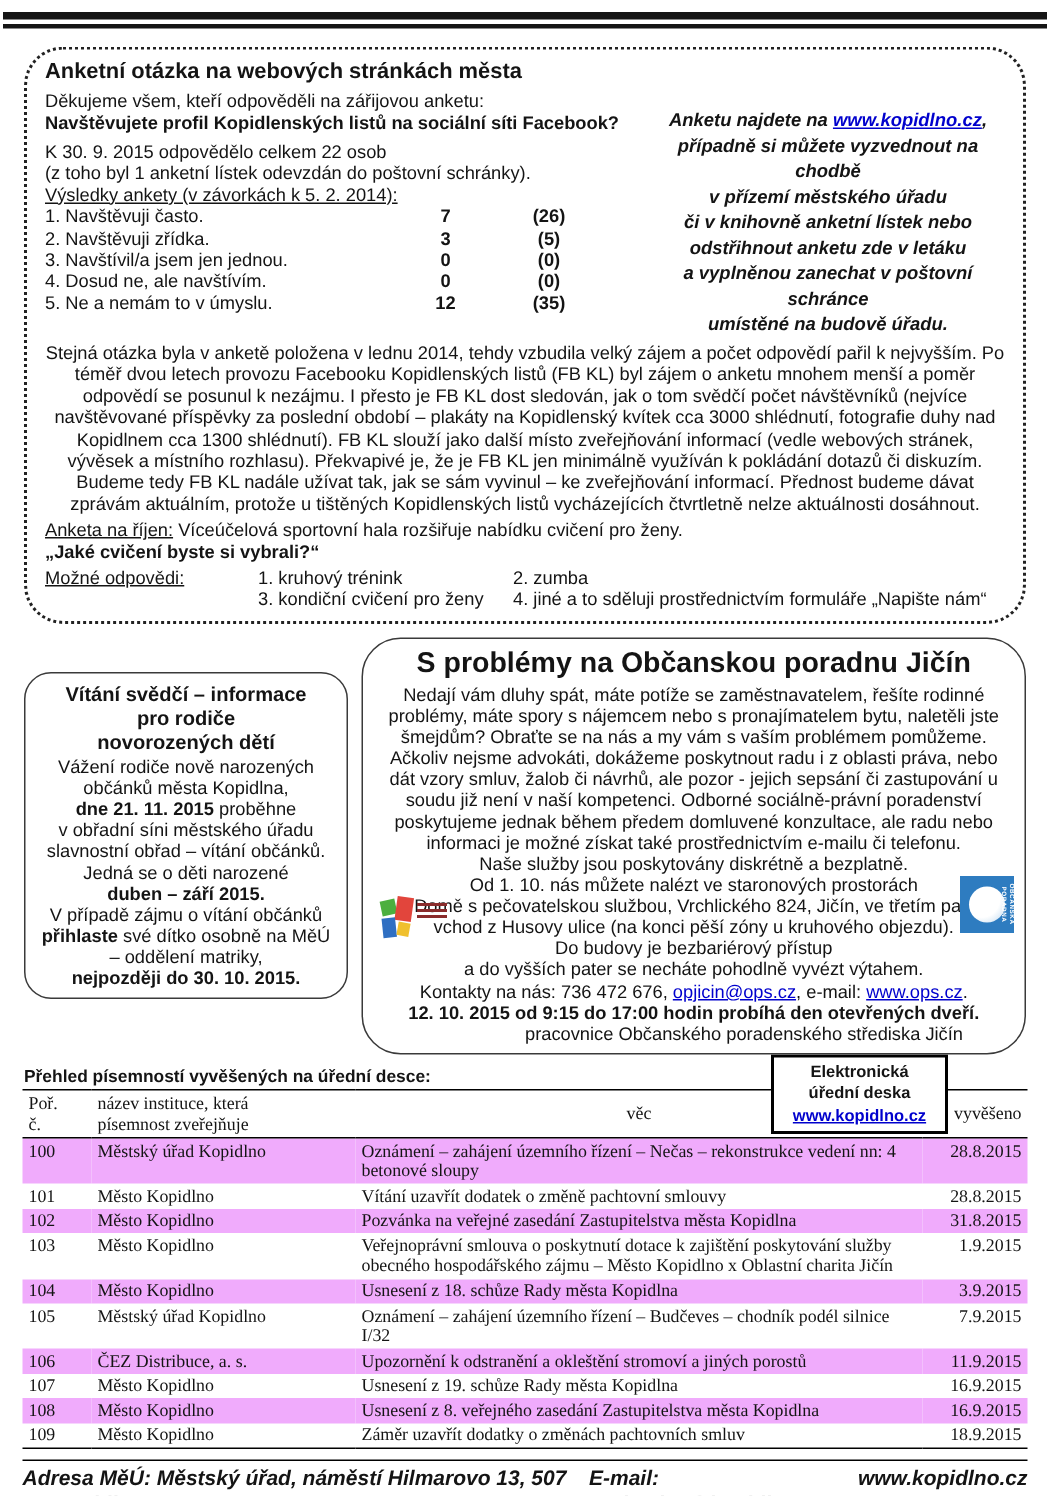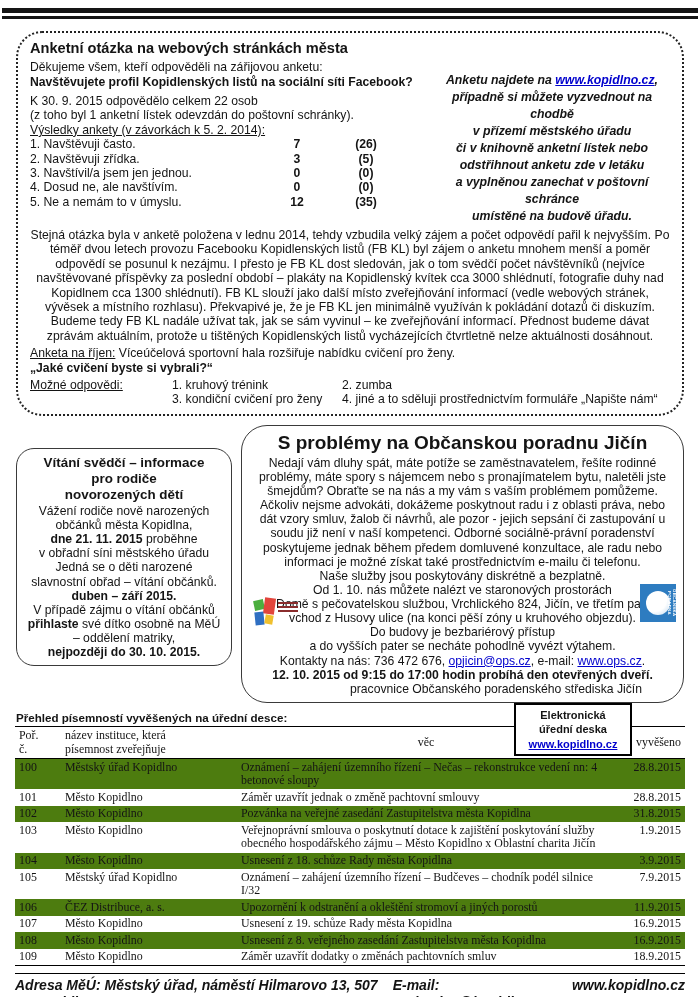--- a/index.html
+++ b/index.html
@@ -60,21 +60,21 @@
   table.board th{font-weight:normal;border-top:1.5px solid #000;border-bottom:1.5px solid #000;
                  padding:2px 4px;vertical-align:middle;}
   th.h-no{width:38px;text-align:left;padding-left:9px;}
   th.h-inst{width:168px;text-align:left;}
   th.h-subj{text-align:center;}
   th.h-date{width:62px;text-align:right;}
   table.board td{padding:1.5px 4px;vertical-align:top;}
   td.c-no{padding-left:9px;}
   td.c-date{text-align:right;white-space:nowrap;}
   tbody tr:last-child td{border-bottom:1.5px solid #000;}
-  tr.shade{background:#4d7c0f;}
+  tr.shade{background:#f0abfc;}
 
   
   .eboard{position:absolute;left:514px;top:703px;width:110px;border:2px solid #000;background:#fff;
           text-align:center;font-size:11px;line-height:1.3;padding:3px 2px;font-weight:bold;}
 
   
   .pfooter{margin:7px 15px 0;border-top:1.5px solid #000;padding-top:3px;
            font-style:italic;font-weight:bold;font-size:14px;line-height:1.2;}
   .f-line1{display:flex;justify-content:space-between;}
 </style>
@@ -157,22 +157,22 @@
   <section class="mid">
     <div class="welcome-box">
       <div class="wb-title pre">Vítání svědčí – informace
 pro rodiče
 novorozených dětí</div>
       <div>
           <div><span>Vážení rodiče nově narozených</span></div>
           <div><span>občánků města Kopidlna,</span></div>
           <div><span style="font-weight: bold;">dne 21. 11. 2015</span><span> proběhne</span></div>
           <div><span>v obřadní síni městského úřadu</span></div>
+          <div><span>slavnostní obřad – vítání občánků.</span></div>
           <div><span>Jedná se o děti narozené</span></div>
-          <div><span>slavnostní obřad – vítání občánků.</span></div>
           <div><span style="font-weight: bold;">duben – září 2015.</span></div>
           <div><span>V případě zájmu o vítání občánků</span></div>
           <div><span style="font-weight: bold;">přihlaste</span><span> své dítko osobně na MěÚ</span></div>
           <div><span>– oddělení matriky,</span></div>
           <div><span style="font-weight: bold;">nejpozději do 30. 10. 2015.</span></div>
         </div>
     </div>
 
     <div class="advice-box">
       <div class="ab-title">S problémy na Občanskou poradnu Jičín</div>
@@ -222,21 +222,21 @@
         <tr class="shade">
           <td class="c-no">100</td>
           <td>Městský úřad Kopidlno</td>
           <td>Oznámení – zahájení územního řízení – Nečas – rekonstrukce vedení nn: 4 betonové sloupy</td>
           <td class="c-date">28.8.2015</td>
         </tr>
 
         <tr>
           <td class="c-no">101</td>
           <td>Město Kopidlno</td>
-          <td>Záměr uzavřít jednak o změně pachtovní smlouvy</td>
+          <td>Vítání uzavřít dodatek o změně pachtovní smlouvy</td>
           <td class="c-date">28.8.2015</td>
         </tr>
 
         <tr class="shade">
           <td class="c-no">102</td>
           <td>Město Kopidlno</td>
           <td>Pozvánka na veřejné zasedání Zastupitelstva města Kopidlna</td>
           <td class="c-date">31.8.2015</td>
         </tr>
 

